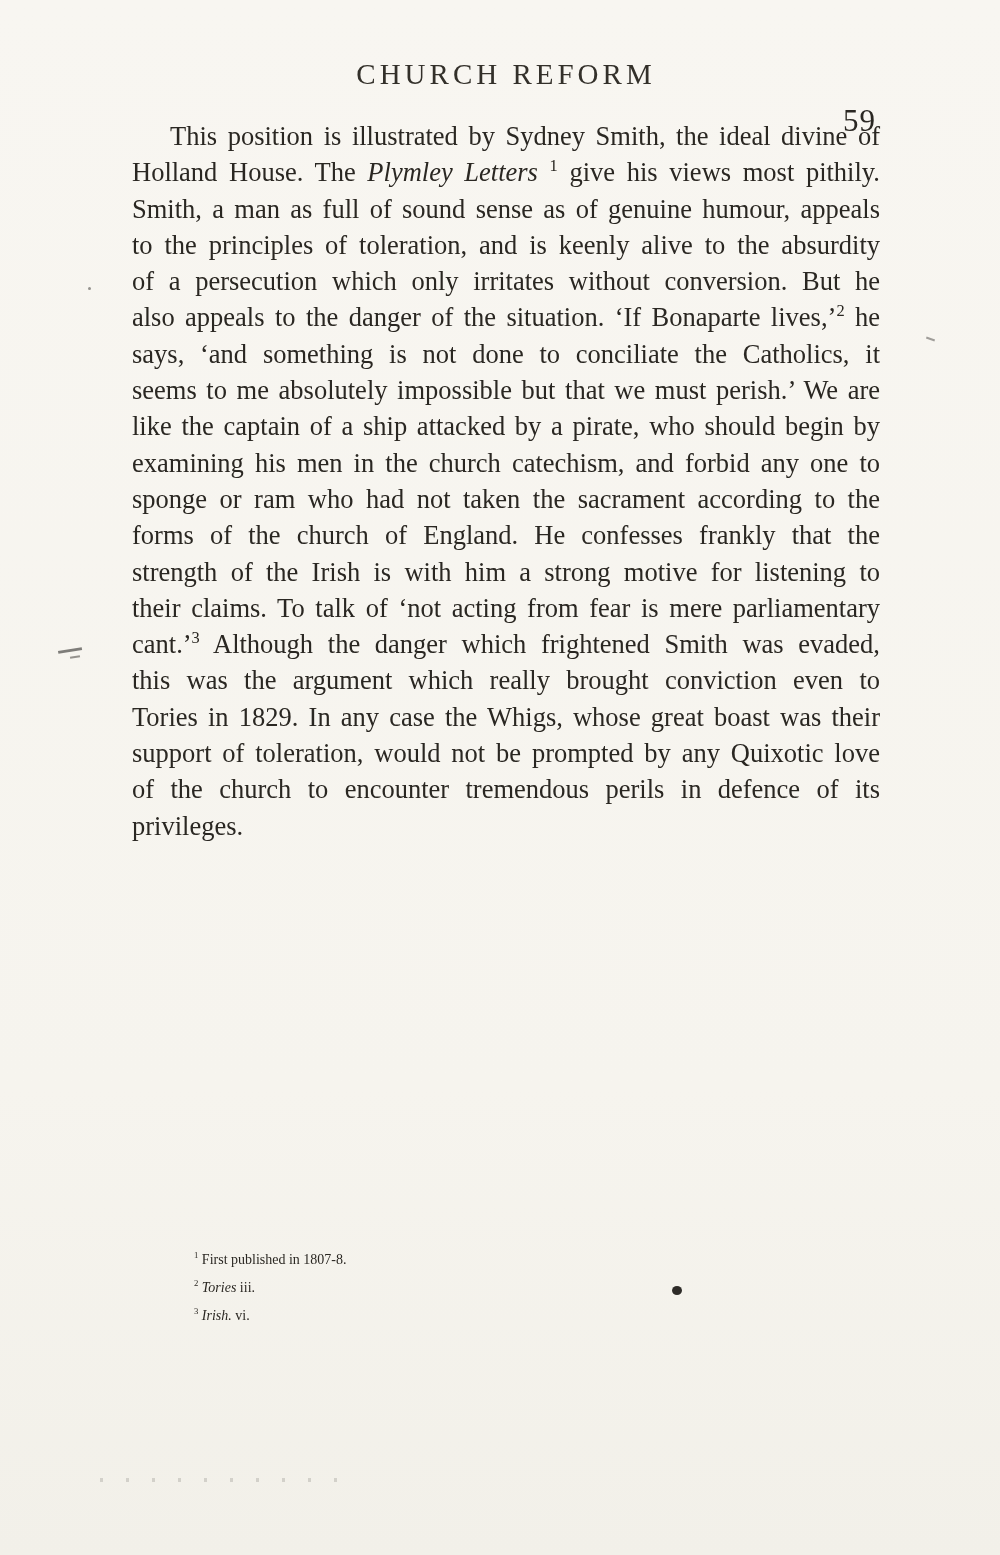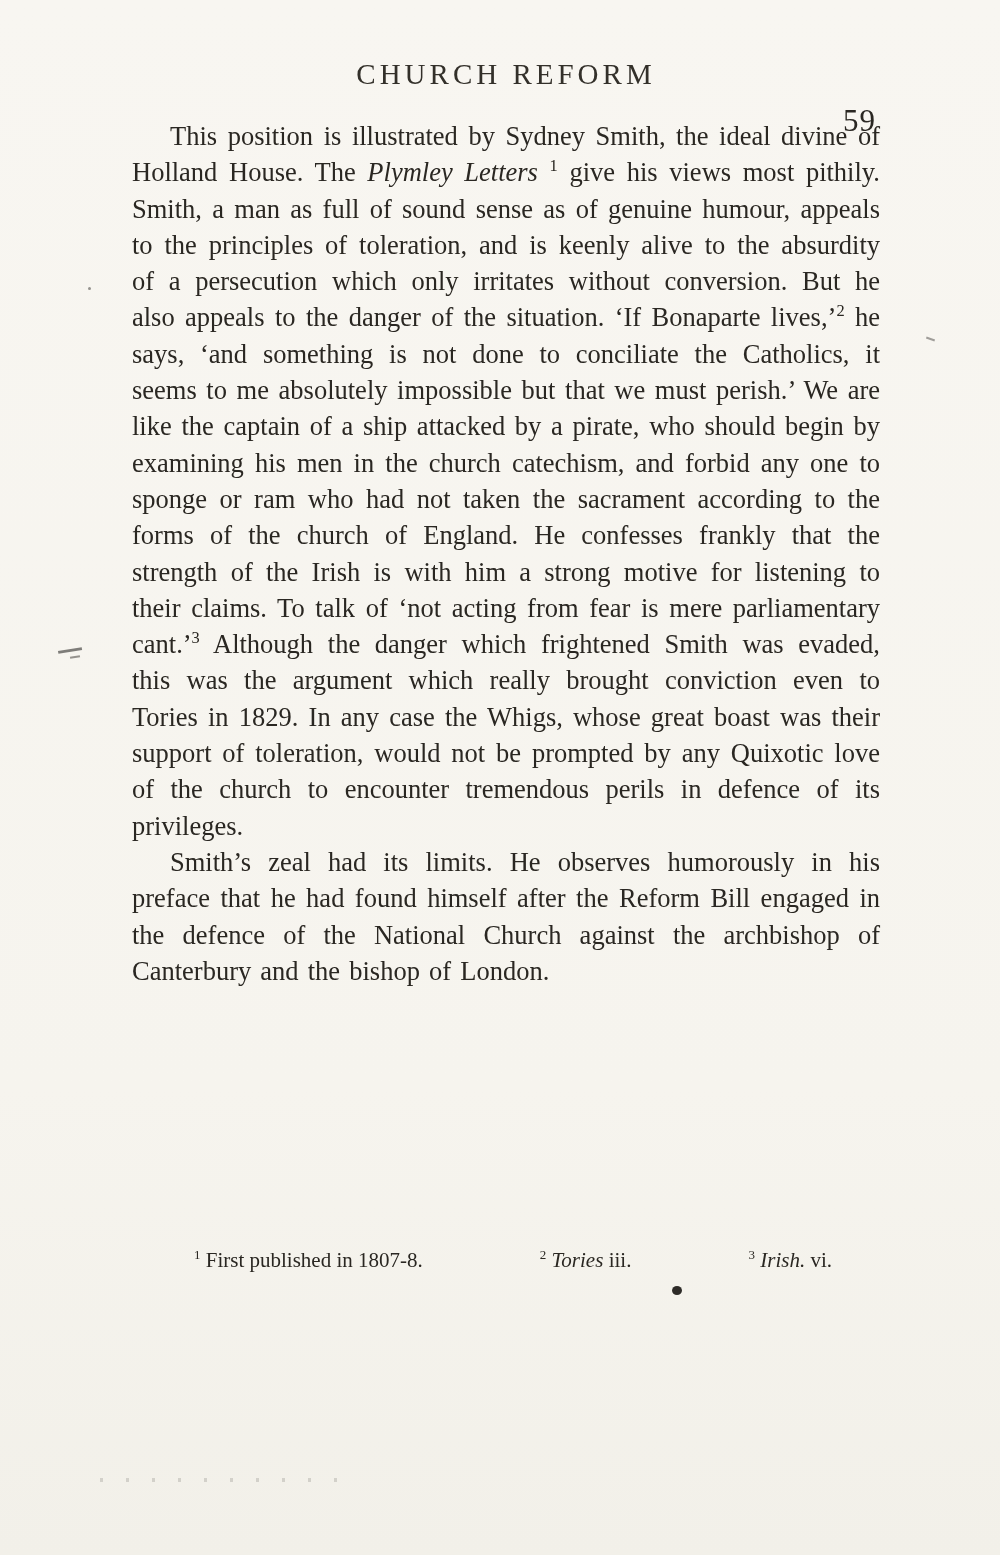--- a/index.html
+++ b/index.html
@@ -61,22 +61,23 @@
   .footnotes {
     position: absolute;
     left: 132px;
     top: 1246px;
     width: 748px;
     box-sizing: border-box;
     padding-left: 62px;
     padding-right: 48px;
     display: flex;
     justify-content: space-between;
-    font-size: 21px;
+    font-size: 14px;
     line-height: 28px;
+    flex-direction: column;
   }
   .footnote { white-space: nowrap; }
   
   .artifact { position: absolute; background: #1c1a17; }
   .speck-bullet {
     left: 672px; top: 1286px;
     width: 10px; height: 9px;
     border-radius: 50%;
     opacity: 0.92;
   }
@@ -119,21 +120,20 @@
 
 <div class="page">
 
   <div class="header">
     <span class="title">CHURCH REFORM</span>
     <span class="pagenum">59</span>
   </div>
 
   <div class="body-text" id="paragraphs">
       <p class="para indent"><span>This position is illustrated by Sydney Smith, the ideal divine of Holland House. The </span><i>Plymley Letters</i><span> </span><sup>1</sup><span> give his views most pithily. Smith, a man as full of sound sense as of genuine humour, appeals to the principles of toleration, and is keenly alive to the absurdity of a persecution which only irritates without conversion. But he also appeals to the danger of the situation. ‘If Bonaparte lives,’</span><sup>2</sup><span> he says, ‘and something is not done to conciliate the Catholics, it seems to me absolutely impossible but that we must perish.’ We are like the captain of a ship attacked by a pirate, who should begin by examining his men in the church catechism, and forbid any one to sponge or ram who had not taken the sacrament according to the forms of the church of England. He confesses frankly that the strength of the Irish is with him a strong motive for listening to their claims. To talk of ‘not acting from fear is mere parliamentary cant.’</span><sup>3</sup><span> Although the danger which frightened Smith was evaded, this was the argument which really brought conviction even to Tories in 1829. In any case the Whigs, whose great boast was their support of toleration, would not be prompted by any Quixotic love of the church to encounter tremendous perils in defence of its privileges.</span></p>
-      <p class="para indent"><span>Smith’s zeal had its limits. He observes humorously in his preface that he had found himself after the Reform Bill engaged in the defence of the National Church against the archbishop of Canterbury and the bishop of London.</span></p>
     </div>
 
   <div class="footnotes" id="footnotes">
       <div class="footnote"><sup>1</sup><span> First published in 1807-8.</span></div>
       <div class="footnote"><sup>2</sup><span> </span><i>Tories</i><span> iii.</span></div>
       <div class="footnote"><sup>3</sup><span> </span><i>Irish.</i><span> vi.</span></div>
     </div>
 
   <div class="artifact speck-bullet"></div>
   <div class="artifact margin-dash-1"></div>

